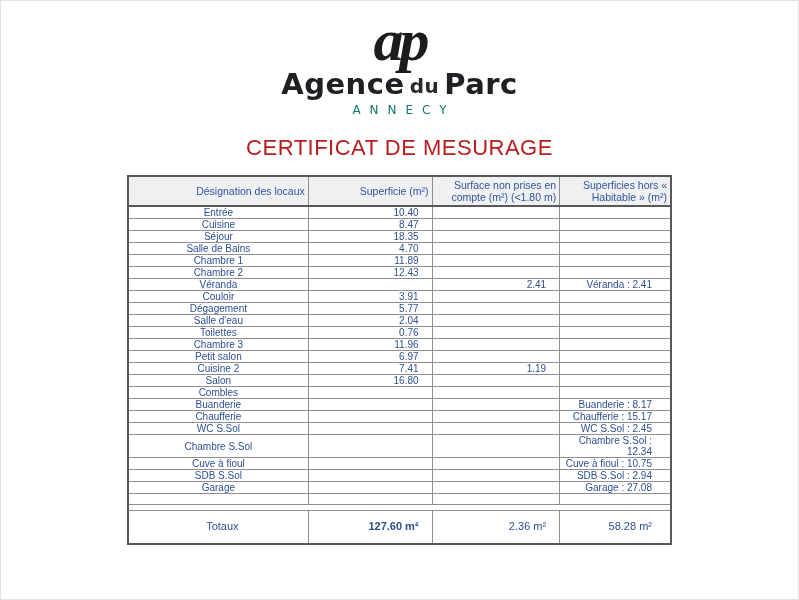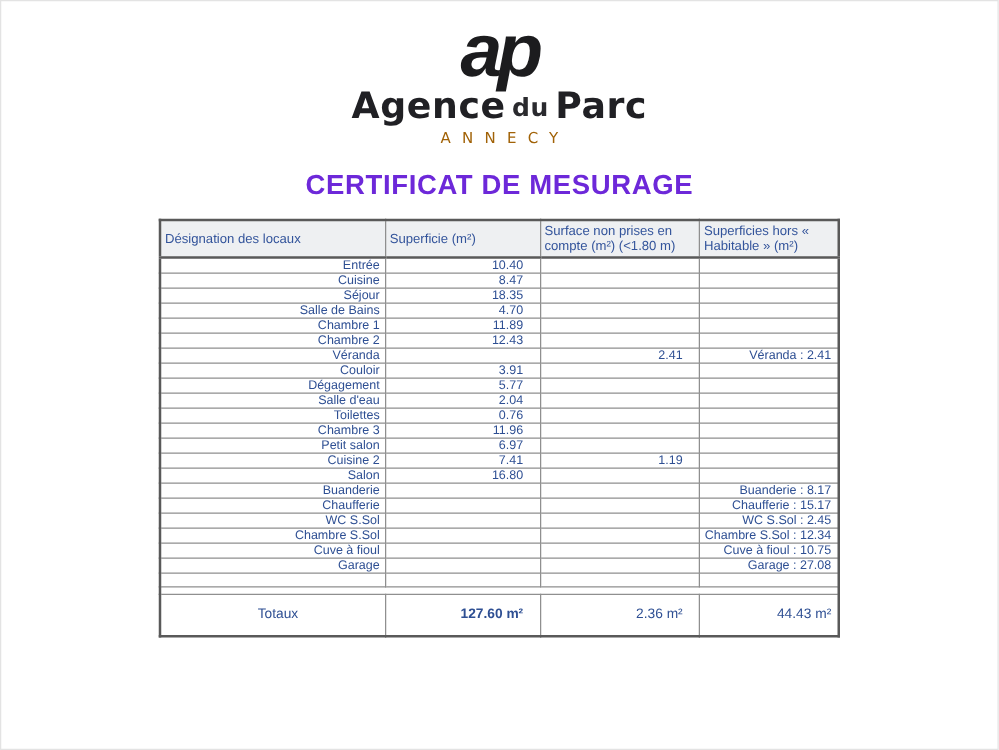--- a/index.html
+++ b/index.html
@@ -15,54 +15,54 @@
     background:#ffffff;
     border:1px solid #e3e3e3;
     font-family:"Liberation Sans", sans-serif;
     overflow:hidden;
   }
   .page{width:100%;height:100%;padding-top:12px;}
 
   
   .brand{text-align:center;line-height:1;}
   .monogram{
-    font-family:Liberation Sans, sans-serif;
+    font-family:Liberation Serif, serif;
     font-style:italic;
     font-weight:700;
     font-size:60px;
     letter-spacing:-4px;
     color:var(--ink);
     line-height:0.92;
   }
   .wordmark{
     margin-top:2px;
     color:#202024;
     font-family:"DejaVu Sans", sans-serif;
     font-weight:700;
     letter-spacing:0.5px;
   }
   .wordmark .big{font-size:29px;}
   .wordmark .small{font-size:20px;margin:0 5px;position:relative;top:-1px;color:#2a2a2e;}
   .city{
     margin-top:5px;
     font-family:"DejaVu Sans", sans-serif;
     font-size:12px;
-    color:#a16207;
+    color:#0f766e;
     letter-spacing:9px;
     padding-left:9px;
   }
 
   
   .doc-title{
     text-align:center;
     margin-top:19px;
     font-size:22px;
-    font-weight:bold;
+    font-weight:normal;
     letter-spacing:0.5px;
-    color:#6d28d9;
+    color:#b91c1c;
   }
 
   
   .table-wrap{
     width:545px;
     margin:14px auto 0 auto;
   }
   table{
     width:100%;
     border-collapse:collapse;
@@ -75,35 +75,35 @@
   col.c2{width:23.5%;}
   col.c3{width:20.5%;}
   th{
     background:var(--header-bg);
     font-weight:normal;
     font-size:10.5px;
     line-height:12px;
     padding:2px 3px;
     border:1px solid var(--border-inner);
     border-bottom:2px solid var(--border-outer);
-    text-align:left;
+    text-align:right;
     color:#33549b;
   }
   td{
     font-size:10px;
     line-height:11px;
     height:11px;
     padding:0 4px;
     border:1px solid var(--border-inner);
     vertical-align:middle;
     overflow:hidden;
   }
-  td.col-designation{text-align:right;}
+  td.col-designation{text-align:center;}
   td.col-superficie, td.col-excluded{text-align:right;padding-right:13px;}
-  td.col-hors{text-align:right;padding-right:5px;padding-left:2px;}
+  td.col-hors{text-align:right;padding-right:18px;padding-left:2px;}
   tr.gap-row td{
     height:6px;
     padding:0;
     border-left:none;border-right:none;
   }
   tr.totals-row td{
     height:33px;
     font-size:11px;
   }
   tr.totals-row td.col-designation{text-align:center;padding-left:12px;}
@@ -223,20 +223,26 @@
             <td class="col-excluded">1.19</td>
             <td class="col-hors"></td>
           </tr>
           <tr>
             <td class="col-designation">Salon</td>
             <td class="col-superficie">16.80</td>
             <td class="col-excluded"></td>
             <td class="col-hors"></td>
           </tr>
           <tr>
+            <td class="col-designation">Combles</td>
+            <td class="col-superficie"></td>
+            <td class="col-excluded"></td>
+            <td class="col-hors"></td>
+          </tr>
+          <tr>
             <td class="col-designation">Buanderie</td>
             <td class="col-superficie"></td>
             <td class="col-excluded"></td>
             <td class="col-hors">Buanderie : 8.17</td>
           </tr>
           <tr>
             <td class="col-designation">Chaufferie</td>
             <td class="col-superficie"></td>
             <td class="col-excluded"></td>
             <td class="col-hors">Chaufferie : 15.17</td>
@@ -251,20 +257,26 @@
             <td class="col-designation">Chambre S.Sol</td>
             <td class="col-superficie"></td>
             <td class="col-excluded"></td>
             <td class="col-hors">Chambre S.Sol : 12.34</td>
           </tr>
           <tr>
             <td class="col-designation">Cuve à fioul</td>
             <td class="col-superficie"></td>
             <td class="col-excluded"></td>
             <td class="col-hors">Cuve à fioul : 10.75</td>
+          </tr>
+          <tr>
+            <td class="col-designation">SDB S.Sol</td>
+            <td class="col-superficie"></td>
+            <td class="col-excluded"></td>
+            <td class="col-hors">SDB S.Sol : 2.94</td>
           </tr>
           <tr>
             <td class="col-designation">Garage</td>
             <td class="col-superficie"></td>
             <td class="col-excluded"></td>
             <td class="col-hors">Garage : 27.08</td>
           </tr>
           <tr>
             <td class="col-designation"></td>
             <td class="col-superficie"></td>
@@ -273,19 +285,19 @@
           </tr>
         </tbody>
       <tbody>
         <tr class="gap-row">
           <td colspan="4"></td>
         </tr>
         <tr class="totals-row">
           <td class="col-designation">Totaux</td>
           <td class="col-superficie">127.60 m²</td>
           <td class="col-excluded">2.36 m²</td>
-          <td class="col-hors">44.43 m²</td>
+          <td class="col-hors">58.28 m²</td>
         </tr>
       </tbody>
     </table>
   </div>
 
 </div>
 
 </body></html>

